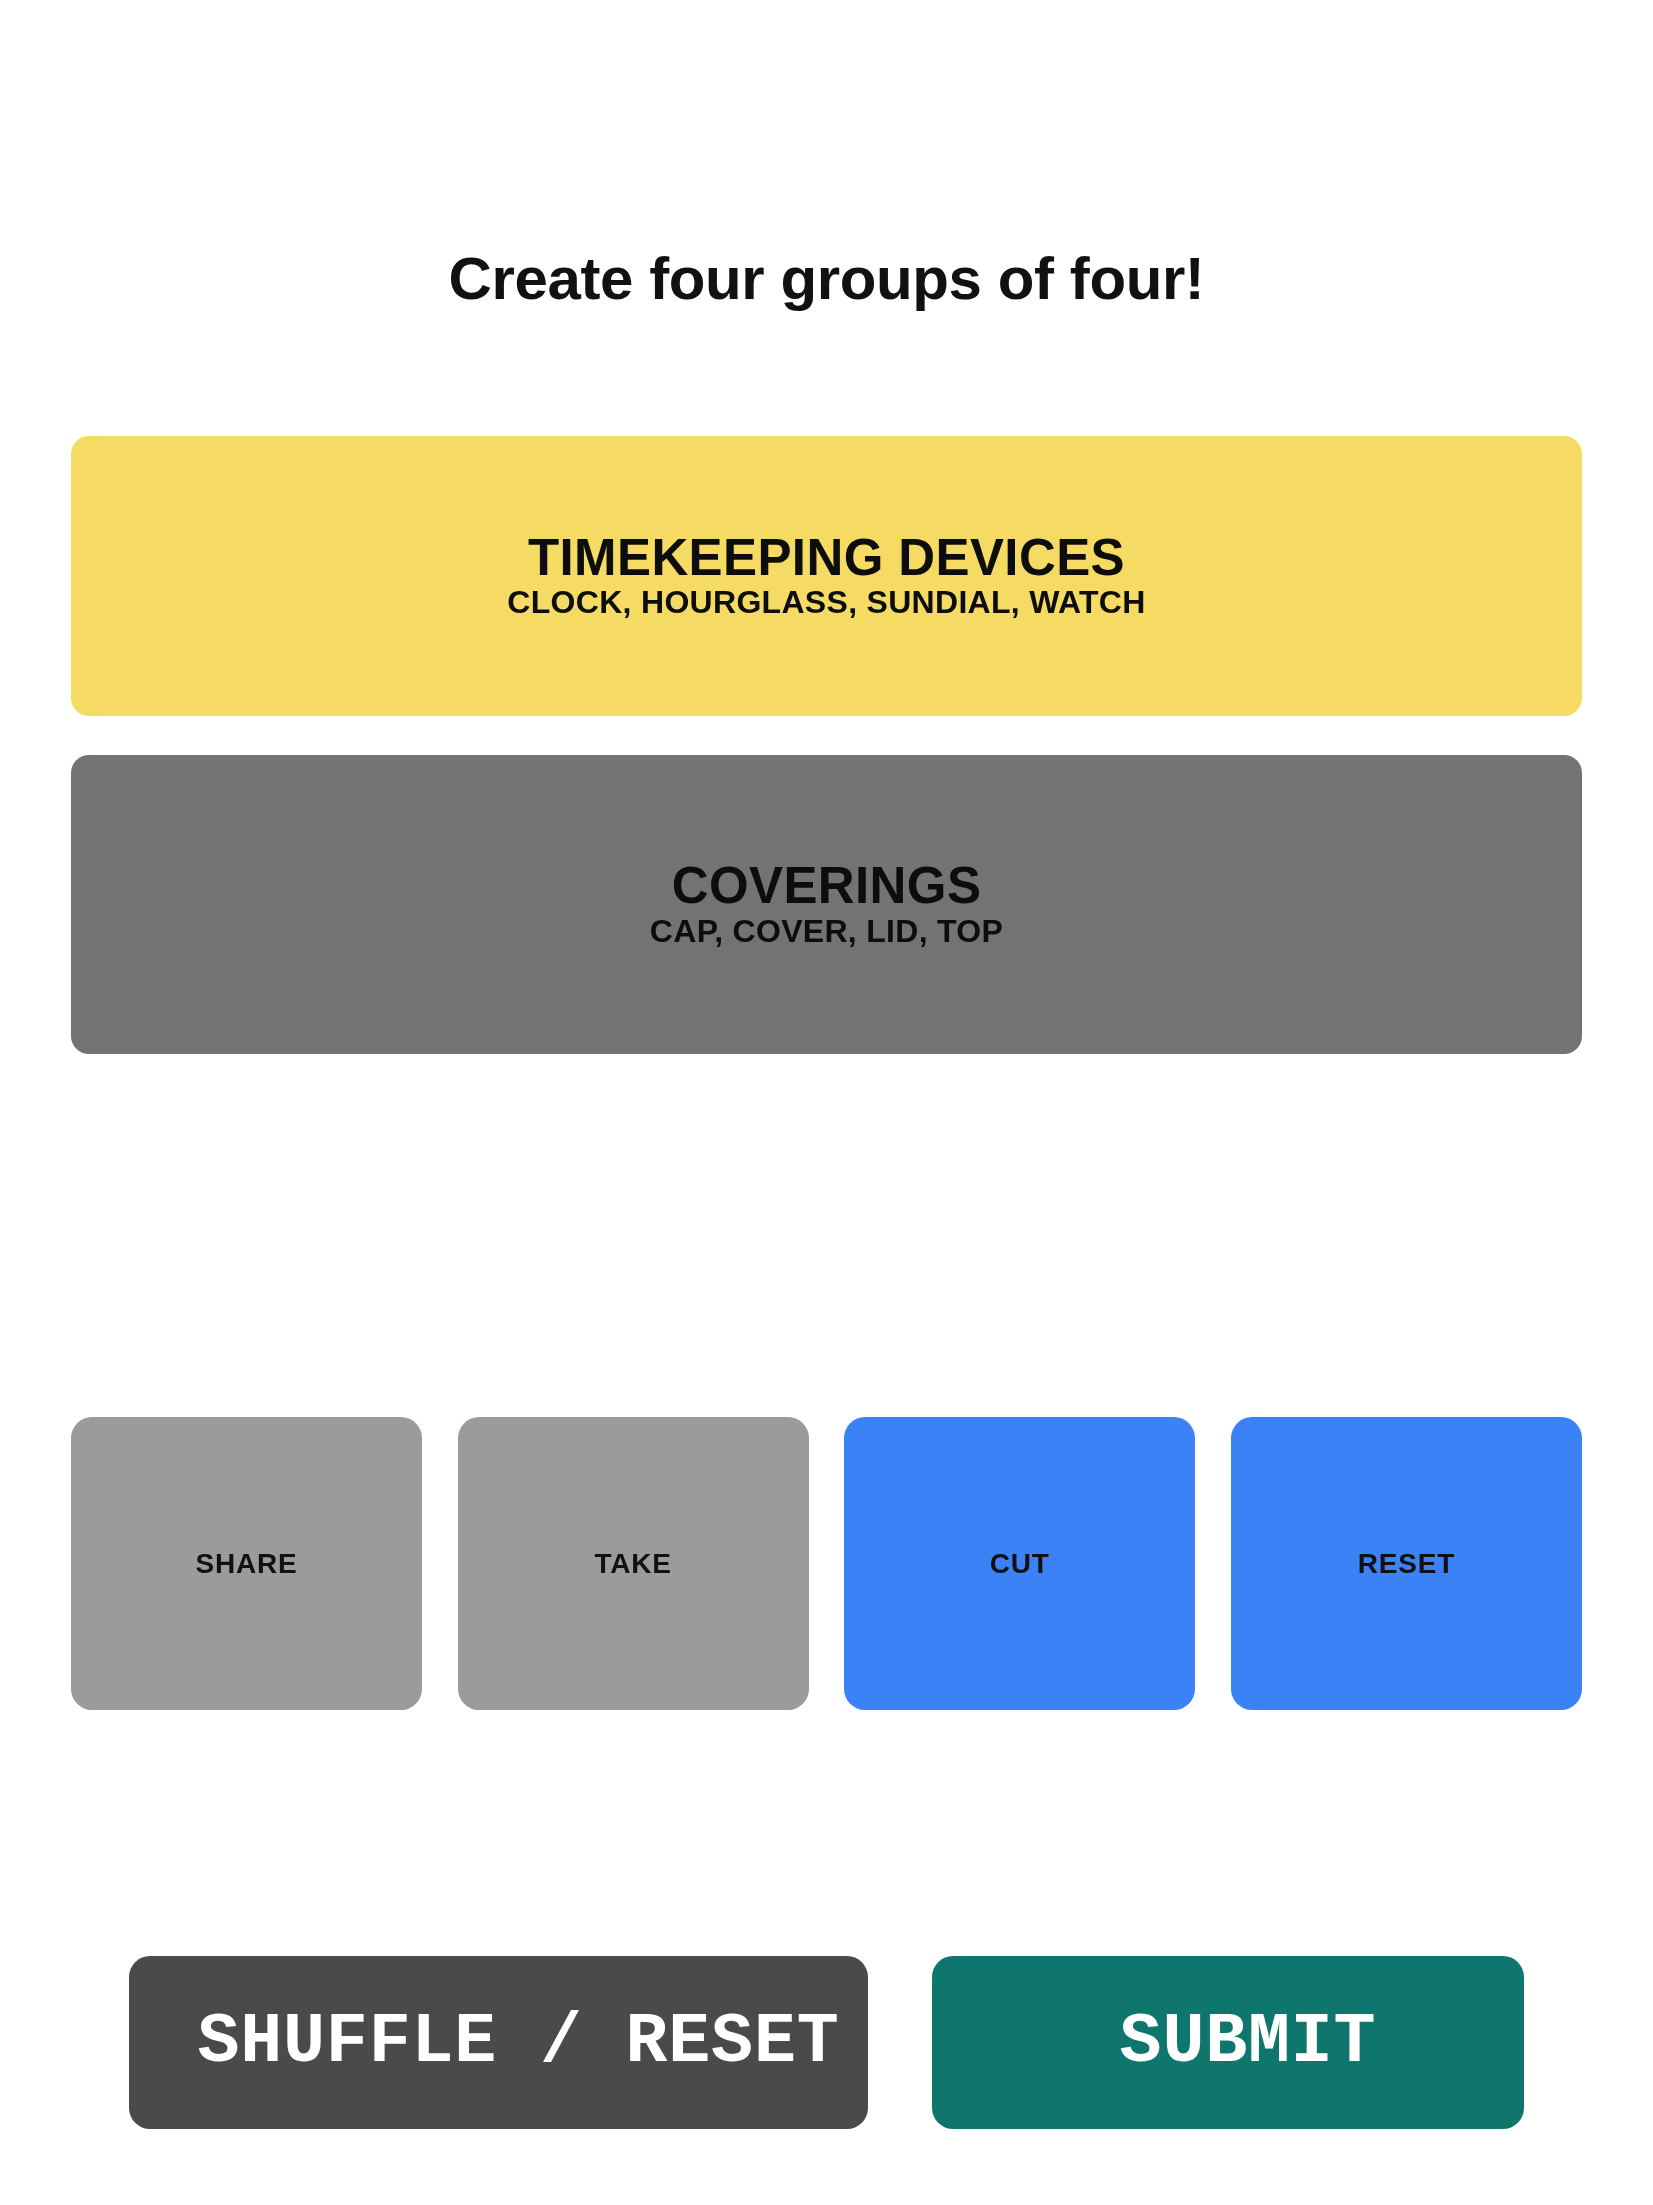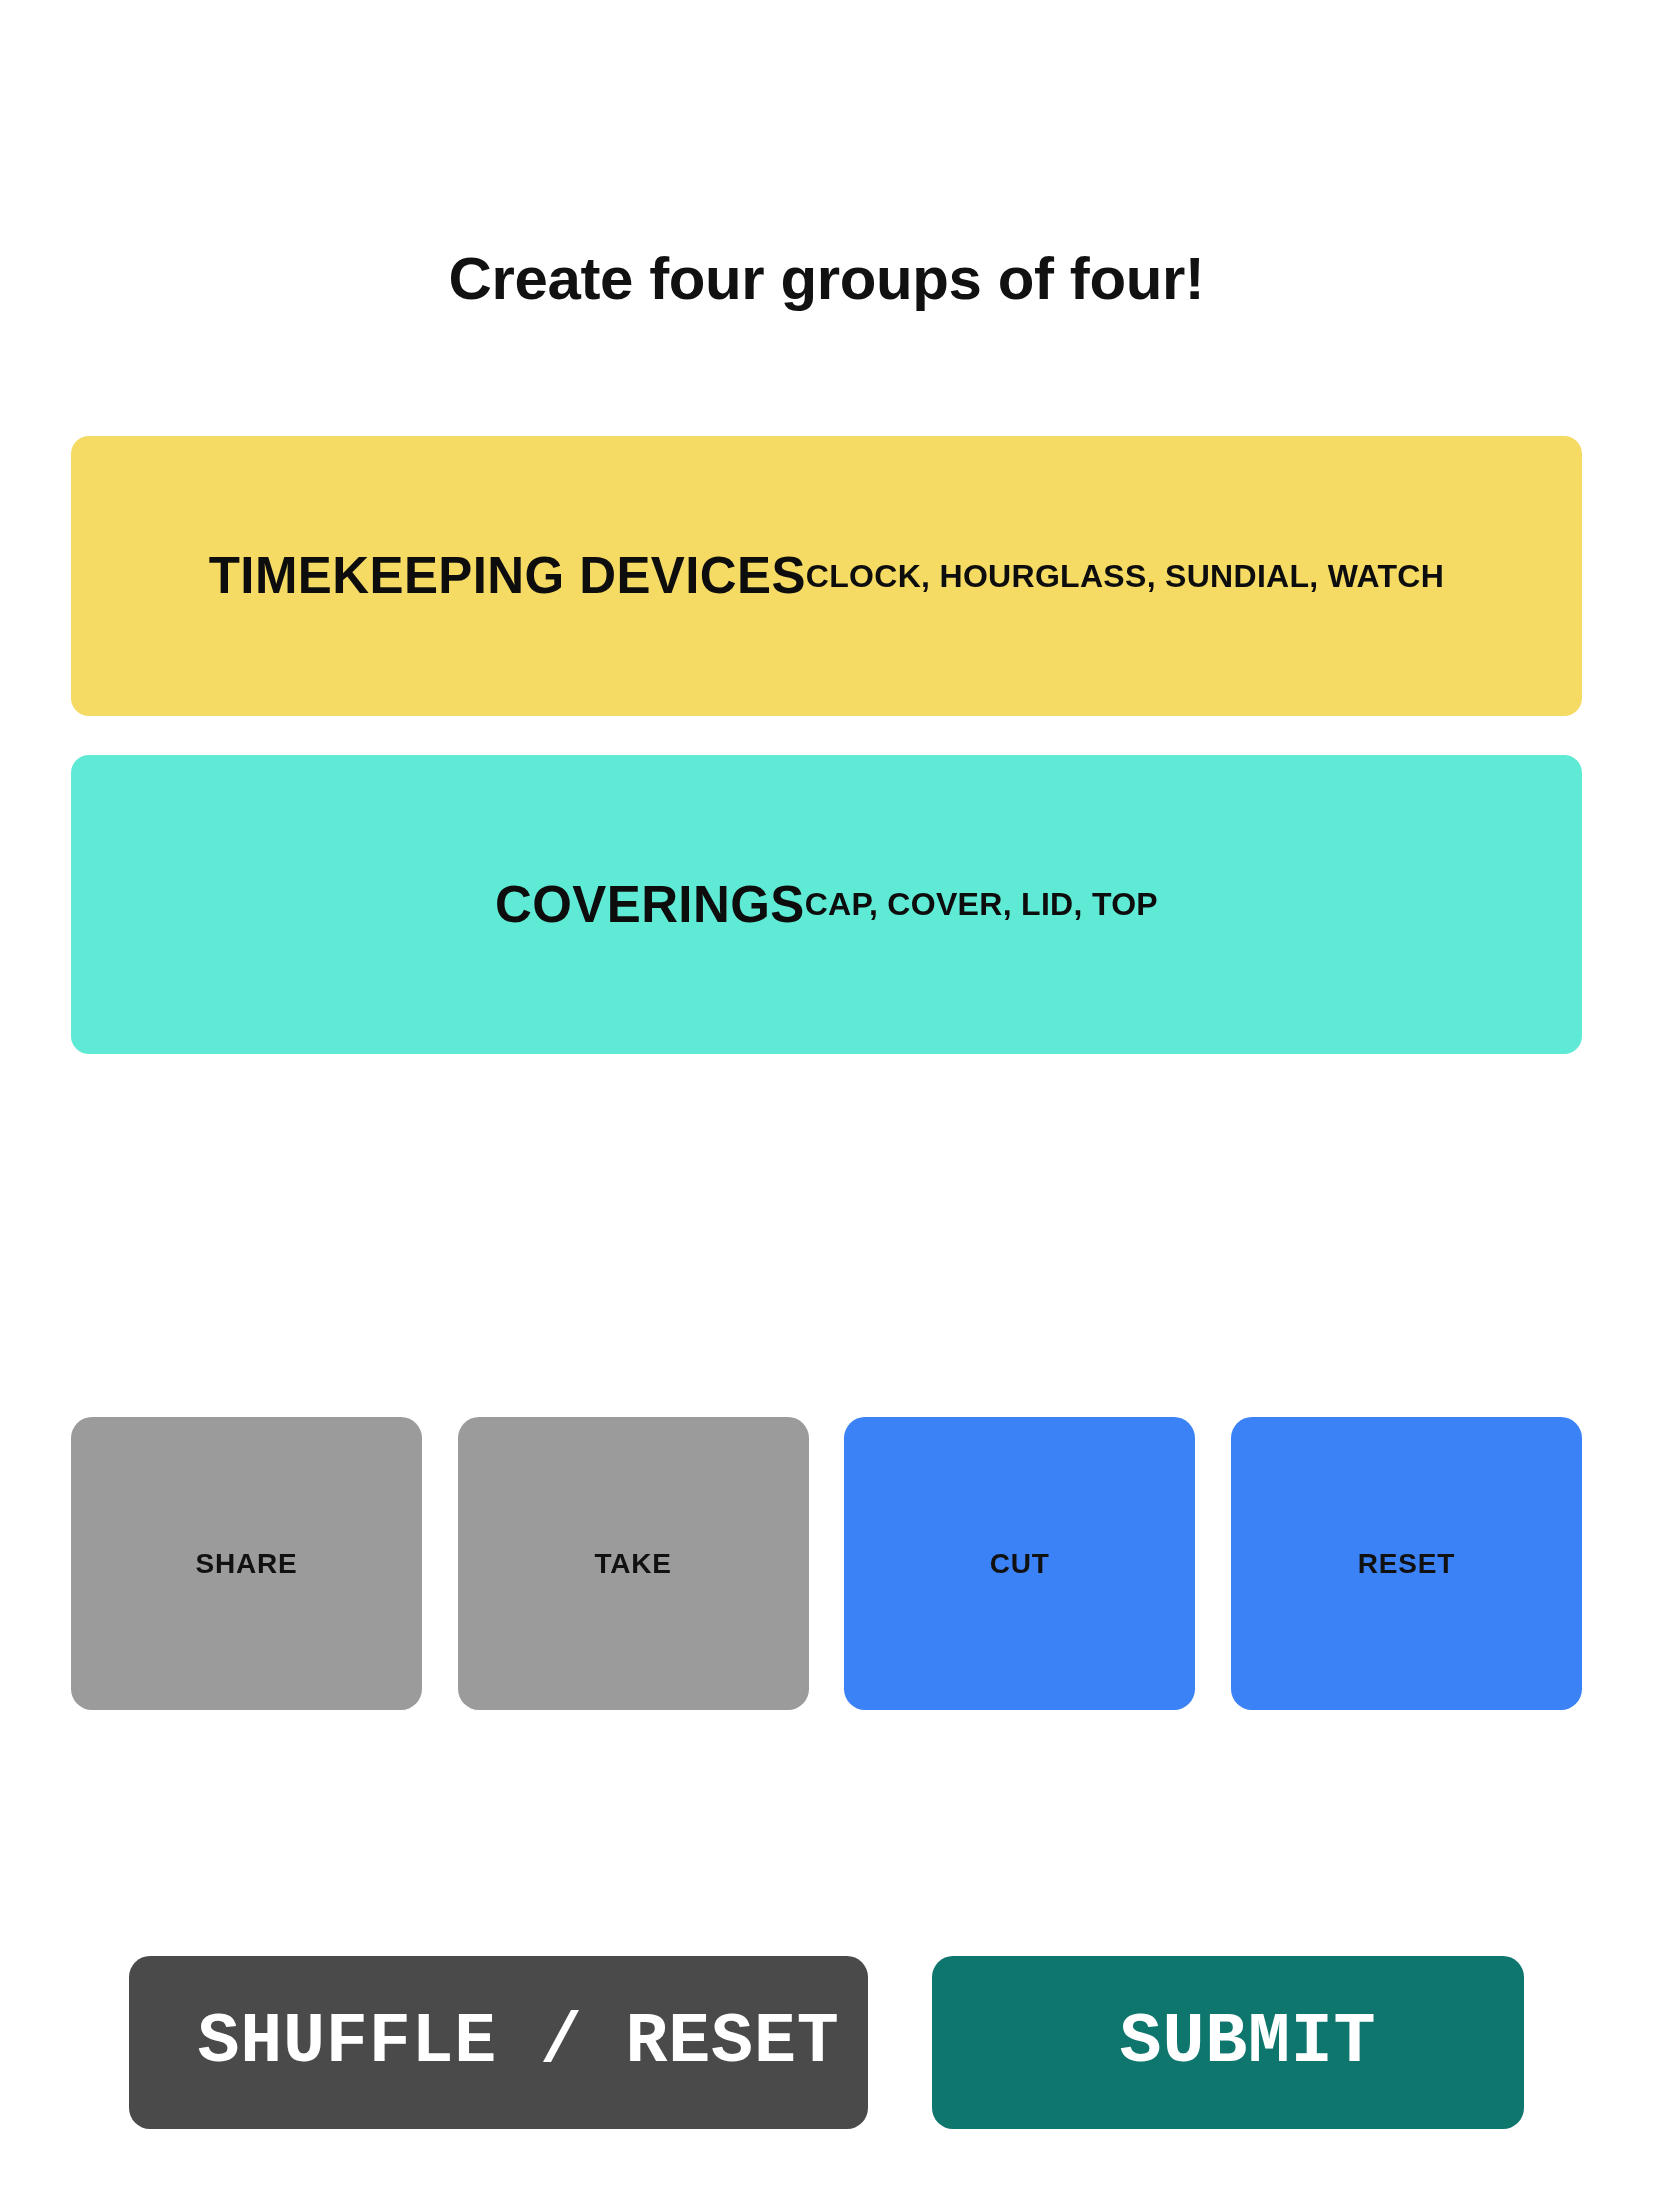--- a/index.html
+++ b/index.html
@@ -32,21 +32,21 @@
   
   .groups {
     position:absolute;
     left:71px; top:436px;
     width:1511px;
   }
   .group {
     width:1511px;
     border-radius:18px;
     display:flex;
-    flex-direction:row;
+    flex-direction:column;
     align-items:center;
     justify-content:center;
     margin-bottom:39px;
   }
   .group-title {
     font-size:51px;
     font-weight:800;
     color:#0d0d0d;
     letter-spacing:0.4px;
     line-height:1.05;
@@ -128,21 +128,21 @@
   <h1 class="title">Create four groups of four!</h1>
 
   <div class="groups">
 
     <div class="group" style="background:#f5db63; height:280px;">
       <div class="group-title">TIMEKEEPING DEVICES</div>
       <div class="group-members">CLOCK, HOURGLASS, SUNDIAL, WATCH</div>
     </div>
 
 
-    <div class="group" style="background:#5eead4; height:299px; margin-bottom:0;">
+    <div class="group" style="background:#737373; height:299px; margin-bottom:0;">
       <div class="group-title">COVERINGS</div>
       <div class="group-members">CAP, COVER, LID, TOP</div>
     </div>
 
   </div>
 
   <div class="tiles">
     <div class="tile selected">SHARE</div>
     <div class="tile selected">TAKE</div>
     <div class="tile unselected">CUT</div>

